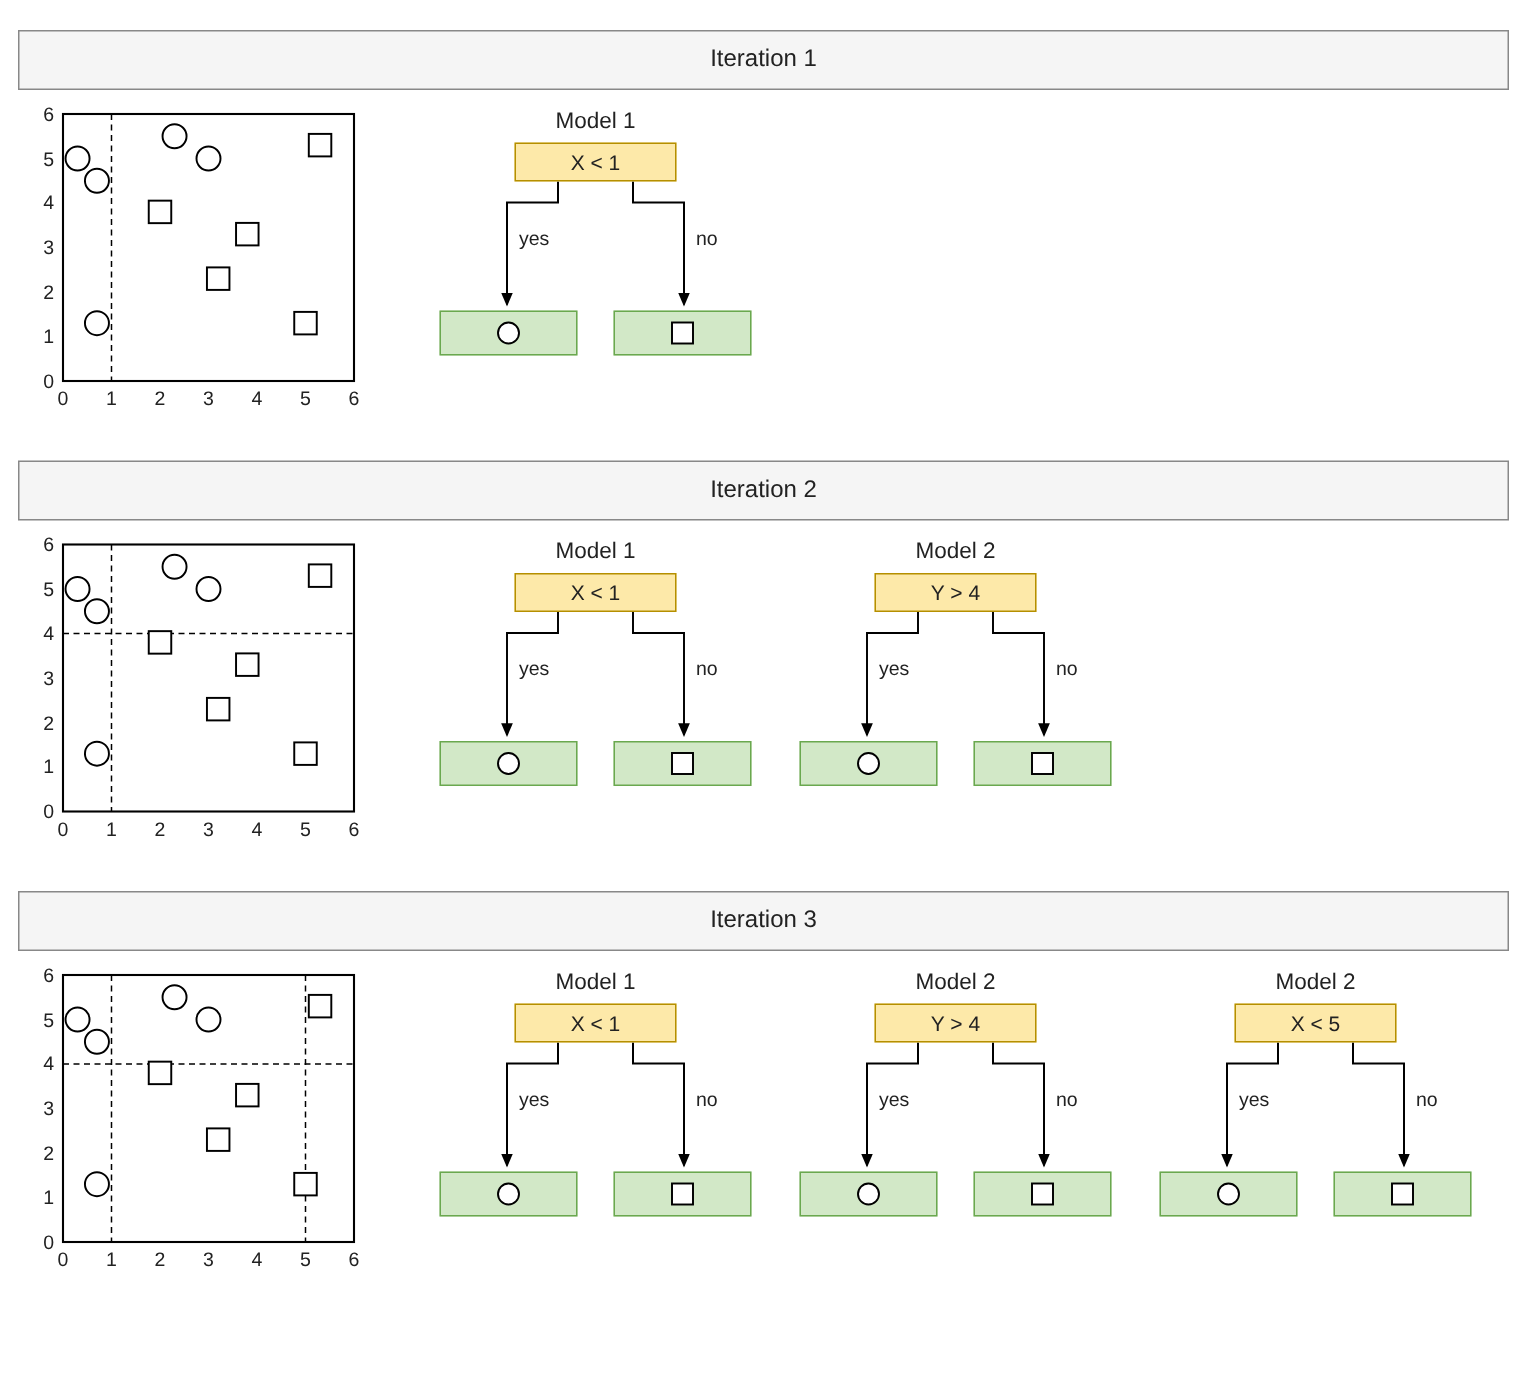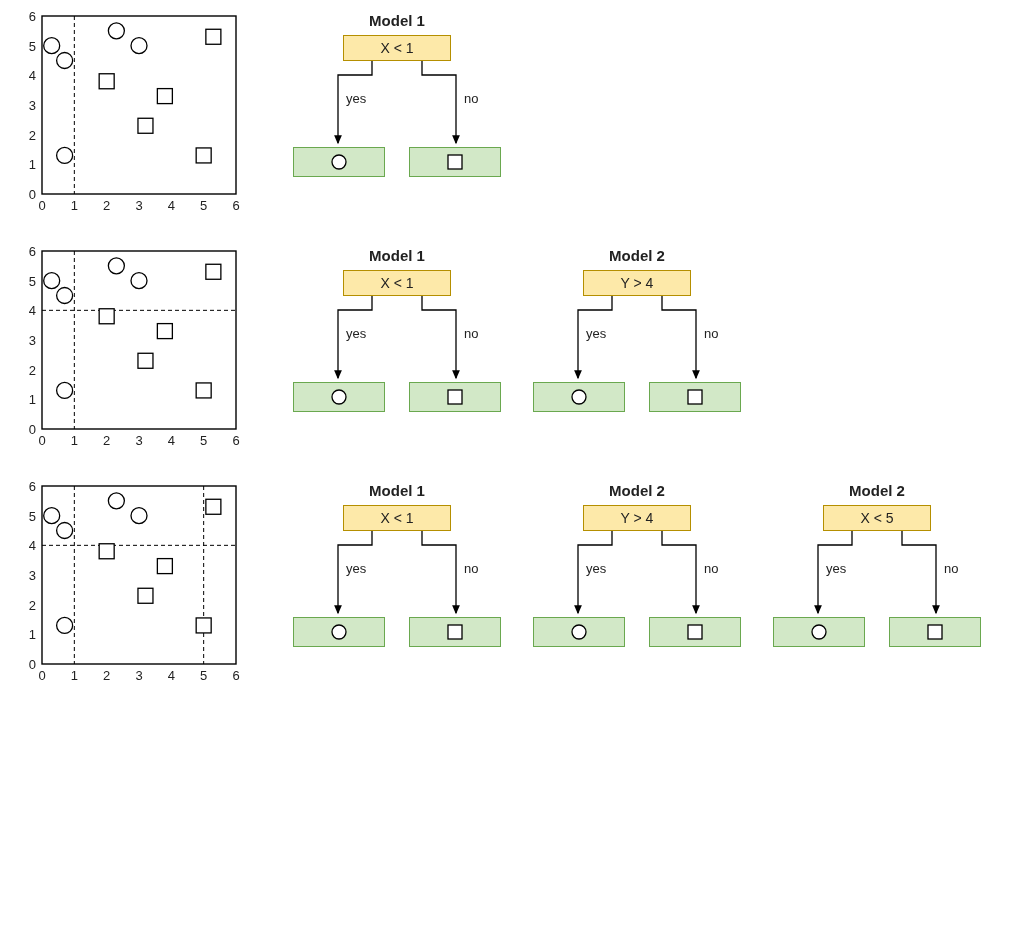--- a/index.html
+++ b/index.html
@@ -30,21 +30,21 @@
     width: 230px;
     height: 205px;
     flex: 0 0 auto;
   }
   .trees-slot {
     display: flex;
     gap: 30px;
     margin-left: 50px;
   }
   .tree-unit { display: flex; flex-direction: column; align-items: center; }
-  .model-title { font-size: 15px; margin-bottom: 6px; font-weight: bold; }
+  .model-title { font-size: 15px; margin-bottom: 6px; }
   .cond-node {
     border: 1px solid #b58f00;
     background: #fde9a9;
     padding: 4px 0;
     width: 108px;
     text-align: center;
     font-size: 14px;
   }
   .leaf-node {
     border: 1px solid #6aa84f;
@@ -82,20 +82,21 @@
     top: 0;
     font-size: 13px;
     transform: translateX(-50%);
     text-align: center;
   }
 </style>
 </head>
 <body>
 
 <div id="root">
+    <div class="iteration-header">Iteration 1</div>
     <div class="iteration-body">
       <div class="scatter-slot">
         <span class="y-tick" style="top: 182px; left: 0px; width: 24px;">0</span>
         <span class="y-tick" style="top: 152.333px; left: 0px; width: 24px;">1</span>
         <span class="y-tick" style="top: 122.667px; left: 0px; width: 24px;">2</span>
         <span class="y-tick" style="top: 93px; left: 0px; width: 24px;">3</span>
         <span class="y-tick" style="top: 63.3333px; left: 0px; width: 24px;">4</span>
         <span class="y-tick" style="top: 33.6667px; left: 0px; width: 24px;">5</span>
         <span class="y-tick" style="top: 4px; left: 0px; width: 24px;">6</span>
         <span class="x-tick" style="left: 30px; top: 186px;">0</span>
@@ -145,20 +146,21 @@
             </div>
             <div class="leaf-node">
               <svg width="18" height="18">
                 <rect x="2" y="2" width="14" height="14" fill="#fff" stroke="#000" stroke-width="1.3"></rect>
               </svg>
             </div>
           </div>
         </div>
       </div>
     </div>
+    <div class="iteration-header">Iteration 2</div>
     <div class="iteration-body">
       <div class="scatter-slot">
         <span class="y-tick" style="top: 182px; left: 0px; width: 24px;">0</span>
         <span class="y-tick" style="top: 152.333px; left: 0px; width: 24px;">1</span>
         <span class="y-tick" style="top: 122.667px; left: 0px; width: 24px;">2</span>
         <span class="y-tick" style="top: 93px; left: 0px; width: 24px;">3</span>
         <span class="y-tick" style="top: 63.3333px; left: 0px; width: 24px;">4</span>
         <span class="y-tick" style="top: 33.6667px; left: 0px; width: 24px;">5</span>
         <span class="y-tick" style="top: 4px; left: 0px; width: 24px;">6</span>
         <span class="x-tick" style="left: 30px; top: 186px;">0</span>
@@ -238,20 +240,21 @@
             </div>
             <div class="leaf-node">
               <svg width="18" height="18">
                 <rect x="2" y="2" width="14" height="14" fill="#fff" stroke="#000" stroke-width="1.3"></rect>
               </svg>
             </div>
           </div>
         </div>
       </div>
     </div>
+    <div class="iteration-header">Iteration 3</div>
     <div class="iteration-body">
       <div class="scatter-slot">
         <span class="y-tick" style="top: 182px; left: 0px; width: 24px;">0</span>
         <span class="y-tick" style="top: 152.333px; left: 0px; width: 24px;">1</span>
         <span class="y-tick" style="top: 122.667px; left: 0px; width: 24px;">2</span>
         <span class="y-tick" style="top: 93px; left: 0px; width: 24px;">3</span>
         <span class="y-tick" style="top: 63.3333px; left: 0px; width: 24px;">4</span>
         <span class="y-tick" style="top: 33.6667px; left: 0px; width: 24px;">5</span>
         <span class="y-tick" style="top: 4px; left: 0px; width: 24px;">6</span>
         <span class="x-tick" style="left: 30px; top: 186px;">0</span>

